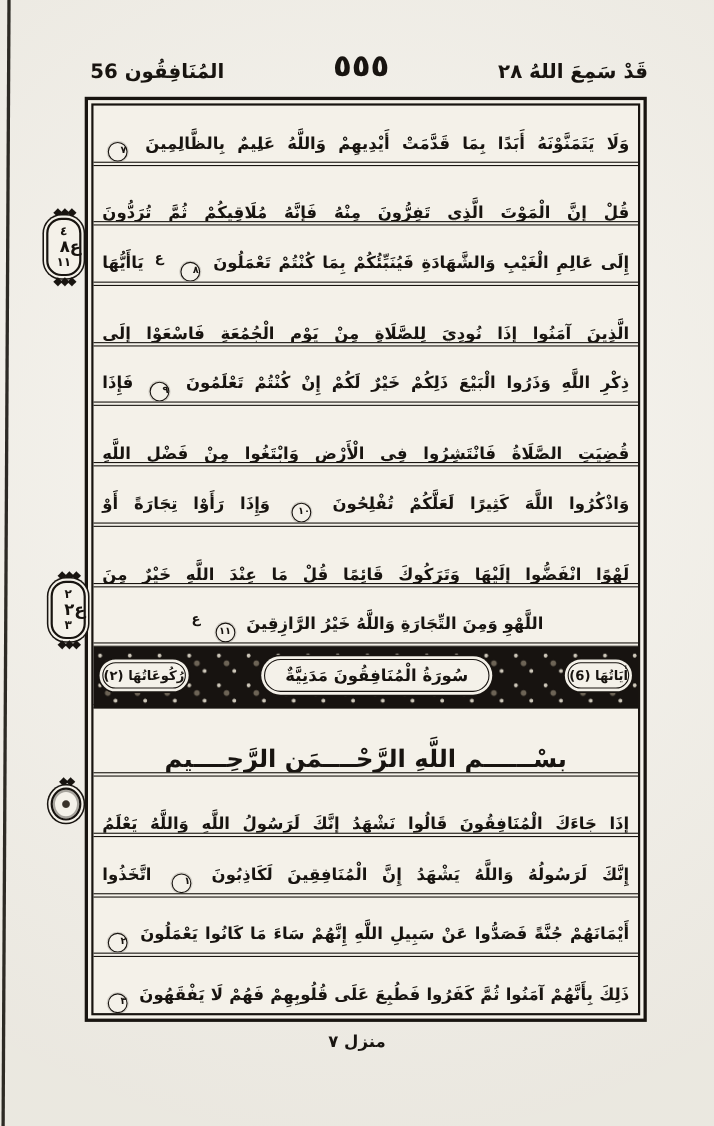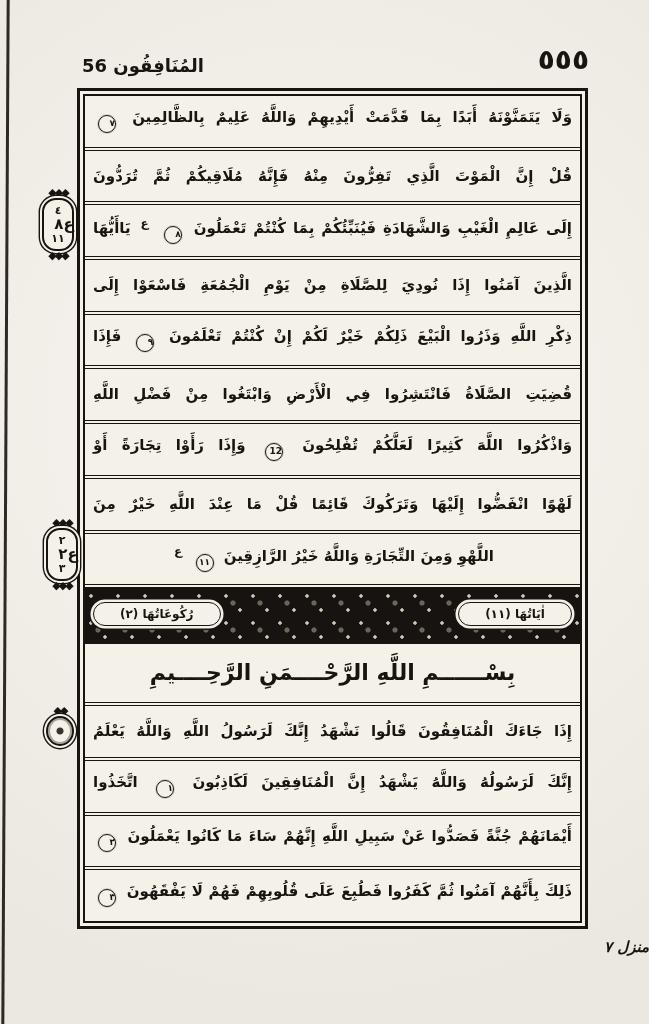--- a/index.html
+++ b/index.html
@@ -43,21 +43,21 @@
   }
   .frame-inner{
     width:100%;height:100%;
     border:2px solid var(--ink);
     display:flex;flex-direction:column;
     direction:rtl;
   }
   .rows{display:contents;}
   .row{
     flex:1 1 0;min-height:0;
-    display:flex;align-items:center;
+    display:flex;align-items:flex-end;
     border-bottom:4px double var(--ink);
     overflow:hidden;
   }
   .row.no-rule{border-bottom:none;}
   .line{
     width:100%;
     padding:0 8px;
     font-weight:bold;
     font-size:15px;
     white-space:nowrap;
@@ -97,34 +97,33 @@
     display:flex;align-items:center;justify-content:space-between;
     direction:rtl;
     padding:0 8px;
     border-bottom:4px double var(--ink);
   }
   .cartouche{
     background:var(--paper);
     border:1.8px solid var(--ink);
     box-shadow:0 0 0 2.5px var(--paper), 0 0 0 4px var(--ink);
     border-radius:16px;
-    padding:4px 26px;
+    padding:4px 0;
     font-weight:bold;font-size:12px;
     white-space:nowrap;
   }
   .cartouche.title{font-size:15px;border-radius:20px;padding:5px 18px;}
   
   .bismillah-row{flex:0 0 62px;}
   .bismillah-row .line{font-size:22px;}
   
   .footer{
     position:absolute;left:0;right:0;top:938px;
-    text-align:right;font-size:15px;font-weight:bold;
-    direction:rtl;
-    font-style:italic;
+    text-align:center;font-size:15px;font-weight:bold;
+    direction:rtl;
   }
   
   .margin-mark{
     position:absolute;
     width:40px;
     display:flex;flex-direction:column;align-items:center;
     direction:rtl;
   }
   .mm-finial{font-size:11px;line-height:10px;color:var(--ink);letter-spacing:-2px;}
   .mm-body{
@@ -153,49 +152,51 @@
   }
 </style>
 </head>
 <body>
 
 <div class="page">
 
   <div class="scan-edge"></div>
 
   <div class="header">
+    <span class="hdr-juz">قَدْ سَمِعَ اللهُ ٢٨</span>
     <span class="hdr-page">٥٥٥</span>
     <span class="hdr-surah">المُنَافِقُون 56</span>
   </div>
 
   <div class="frame">
     <div class="frame-inner">
 
       <div class="rows" id="rows-jumuah"><div class="row">
             <div class="line"><span class="txt">وَلَا يَتَمَنَّوْنَهُ أَبَدًا بِمَا قَدَّمَتْ أَيْدِيهِمْ وَاللَّهُ عَلِيمٌ بِالظَّالِمِينَ</span> <span class="ayah-mark">٧</span> </div>
           </div><div class="row">
             <div class="line"><span class="txt">قُلْ إِنَّ الْمَوْتَ الَّذِي تَفِرُّونَ مِنْهُ فَإِنَّهُ مُلَاقِيكُمْ ثُمَّ تُرَدُّونَ</span> </div>
           </div><div class="row">
             <div class="line"><span class="txt">إِلَى عَالِمِ الْغَيْبِ وَالشَّهَادَةِ فَيُنَبِّئُكُمْ بِمَا كُنْتُمْ تَعْمَلُونَ</span> <span class="ayah-mark">٨</span> <span class="ruku-mark">ع</span> <span class="txt">يَاأَيُّهَا</span> </div>
           </div><div class="row">
             <div class="line"><span class="txt">الَّذِينَ آمَنُوا إِذَا نُودِيَ لِلصَّلَاةِ مِنْ يَوْمِ الْجُمُعَةِ فَاسْعَوْا إِلَى</span> </div>
           </div><div class="row">
             <div class="line"><span class="txt">ذِكْرِ اللَّهِ وَذَرُوا الْبَيْعَ ذَلِكُمْ خَيْرٌ لَكُمْ إِنْ كُنْتُمْ تَعْلَمُونَ</span> <span class="ayah-mark">٩</span> <span class="txt">فَإِذَا</span> </div>
           </div><div class="row">
             <div class="line"><span class="txt">قُضِيَتِ الصَّلَاةُ فَانْتَشِرُوا فِي الْأَرْضِ وَابْتَغُوا مِنْ فَضْلِ اللَّهِ</span> </div>
           </div><div class="row">
-            <div class="line"><span class="txt">وَاذْكُرُوا اللَّهَ كَثِيرًا لَعَلَّكُمْ تُفْلِحُونَ</span> <span class="ayah-mark">12</span> <span class="txt">وَإِذَا رَأَوْا تِجَارَةً أَوْ</span> </div>
+            <div class="line"><span class="txt">وَاذْكُرُوا اللَّهَ كَثِيرًا لَعَلَّكُمْ تُفْلِحُونَ</span> <span class="ayah-mark">١٠</span> <span class="txt">وَإِذَا رَأَوْا تِجَارَةً أَوْ</span> </div>
           </div><div class="row">
             <div class="line"><span class="txt">لَهْوًا انْفَضُّوا إِلَيْهَا وَتَرَكُوكَ قَائِمًا قُلْ مَا عِنْدَ اللَّهِ خَيْرٌ مِنَ</span> </div>
           </div><div class="row">
             <div class="line center"><span class="txt">اللَّهْوِ وَمِنَ التِّجَارَةِ وَاللَّهُ خَيْرُ الرَّازِقِينَ</span> <span class="ayah-mark">١١</span> <span class="ruku-mark">ع</span> </div>
           </div></div>
 
       <div class="row banner-row">
-        <span class="cartouche">اٰيَاتُهَا (١١)</span>
+        <span class="cartouche">اٰيَاتُهَا (6)</span>
+        <span class="cartouche title">سُورَةُ الْمُنَافِقُونَ مَدَنِيَّةٌ</span>
         <span class="cartouche">رُكُوعَاتُهَا (٢)</span>
       </div>
 
       <div class="row bismillah-row">
         <div class="line center">بِسْــــــمِ اللَّهِ الرَّحْــــمَنِ الرَّحِــــيمِ</div>
       </div>
 
       <div class="rows" id="rows-munafiqun"><div class="row">
             <div class="line"><span class="txt">إِذَا جَاءَكَ الْمُنَافِقُونَ قَالُوا نَشْهَدُ إِنَّكَ لَرَسُولُ اللَّهِ وَاللَّهُ يَعْلَمُ</span> </div>
           </div><div class="row">

